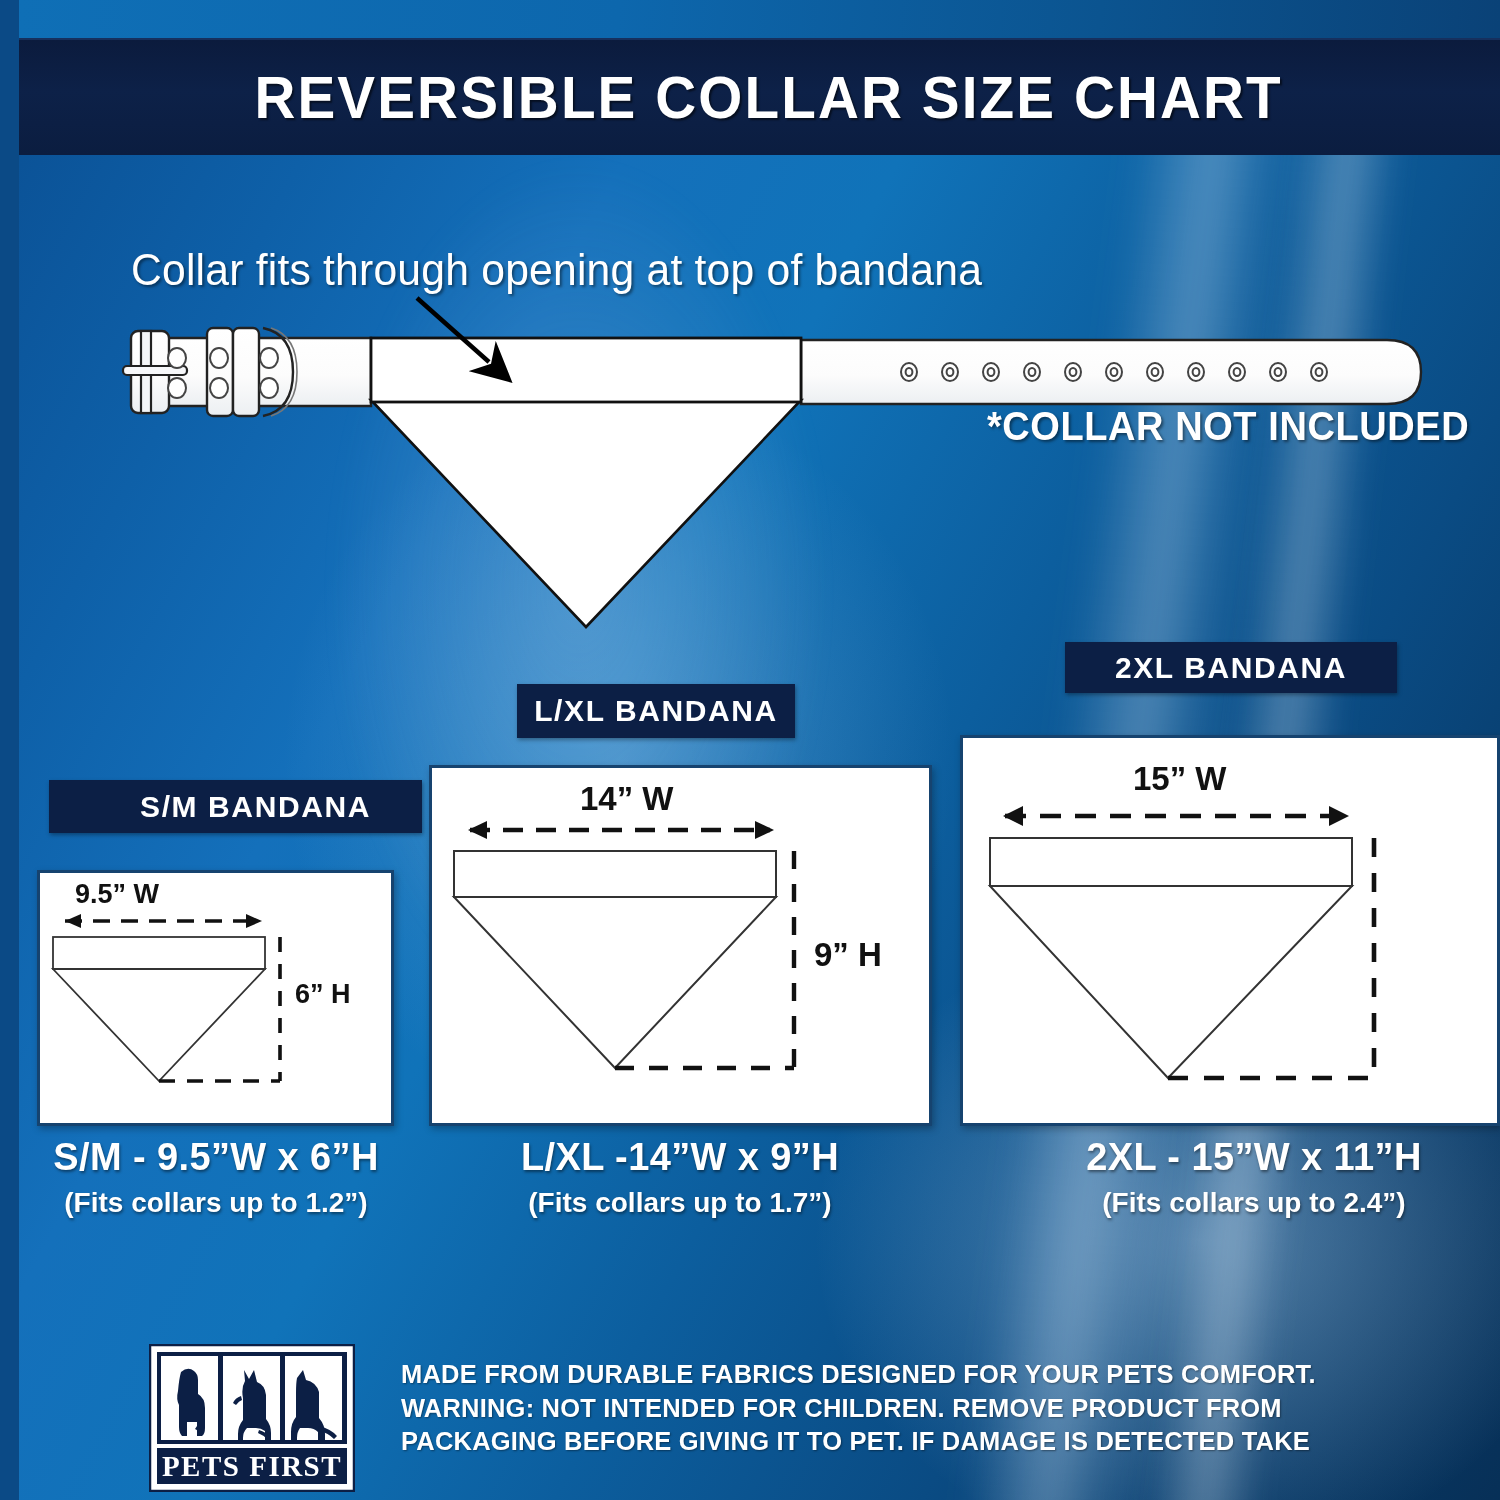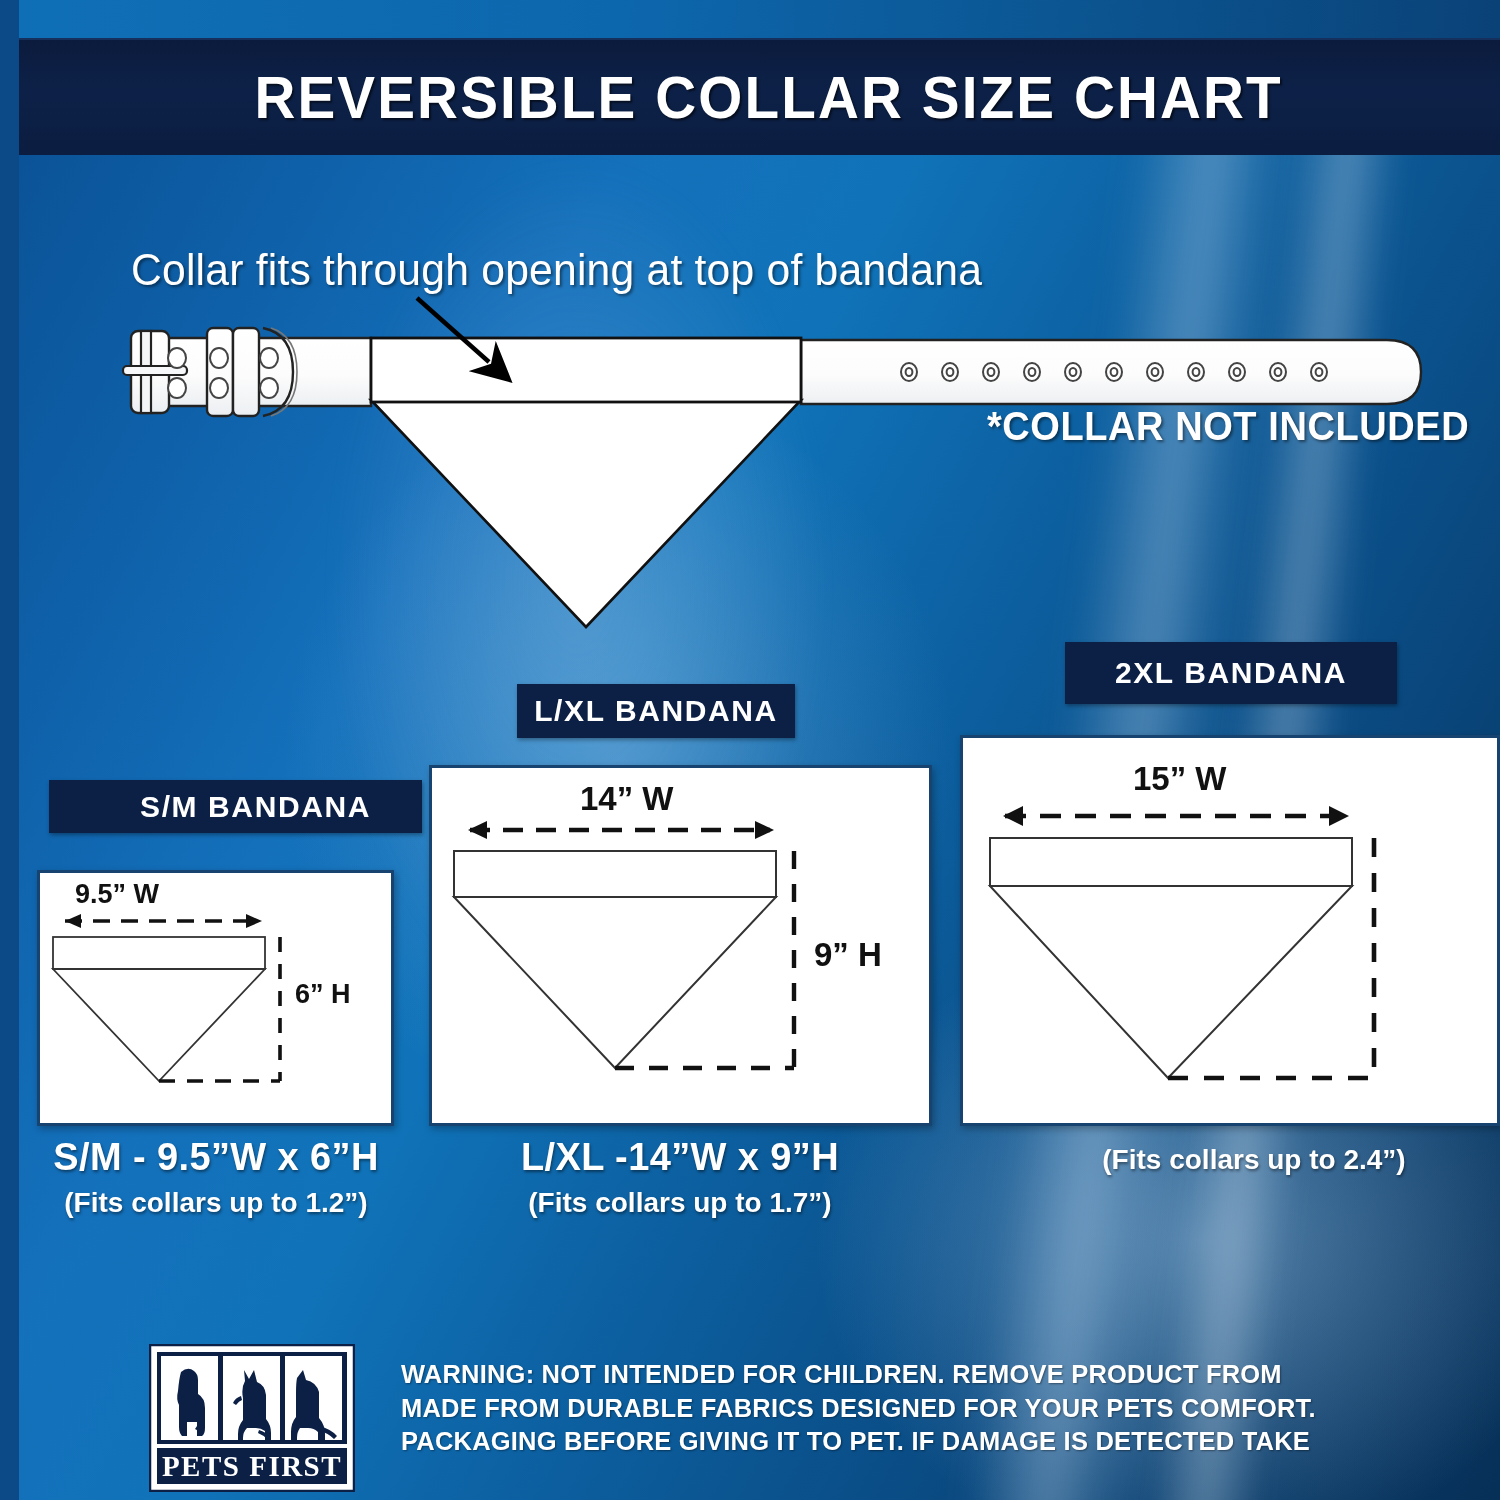--- a/index.html
+++ b/index.html
@@ -226,37 +226,38 @@
       <div class="dim-label" style="left:148px;top:12px;font-size:33px;">14” W</div>
       <div class="dim-label" style="left:382px;top:168px;font-size:33px;">9” H</div>
     </div>
     <div class="caption" style="left:452px;top:1136px;width:418px;">
       <span class="cap-main" style="font-size:38px;">L/XL -14”W x 9”H</span>
       <span class="cap-sub" style="font-size:28px;margin-top:8px;">(Fits collars up to 1.7”)</span>
     </div>
   </div>
 
   <div>
-    <div class="panel-pill" style="left:1046px;top:642px;width:332px;height:62px;font-size:30px;">
+    <div class="panel-pill" style="left:1046px;top:642px;width:332px;height:51px;font-size:30px;">
       <span>2XL BANDANA</span>
     </div>
     <div class="panel-card" style="left:941px;top:735px;width:534px;height:385px;">
       <svg width="528" height="379" viewBox="0 0 528 379">
         <line x1="42" y1="78" x2="382" y2="78" stroke="#111" stroke-width="4.6" stroke-dasharray="21,14"></line>
         <path d="M40,78 L60,68 L60,88 Z" fill="#111"></path>
         <path d="M386,78 L366,68 L366,88 Z" fill="#111"></path>
         <rect x="27" y="100" width="362" height="48" fill="#fff" stroke="#333" stroke-width="2"></rect>
         <path d="M27,148 L389,148 L205,340 Z" fill="#fff" stroke="#333" stroke-width="2"></path>
         <line x1="411" y1="100" x2="411" y2="340" stroke="#111" stroke-width="4.6" stroke-dasharray="19,16"></line>
         <line x1="205" y1="340" x2="411" y2="340" stroke="#111" stroke-width="4.6" stroke-dasharray="20,16"></line>
       </svg>
       <div class="dim-label" style="left:170px;top:22px;font-size:33px;">15” W</div>
     </div>
     <div class="dim-label" style="left:1372px;top:955px;font-size:33px;color:#fff;text-shadow:1px 2px 3px rgba(0,0,0,.45);">11” H</div>
     <div class="caption" style="left:1000px;top:1136px;width:470px;">
+      <span class="cap-main" style="font-size:38px;">2XL - 15”W x 11”H</span>
       <span class="cap-sub" style="font-size:28px;margin-top:8px;">(Fits collars up to 2.4”)</span>
     </div>
   </div>
 
   <svg class="logo" viewBox="0 0 206 148">
     <rect x="1" y="1" width="204" height="146" fill="#fff" stroke="#0c1f45" stroke-width="2.5"></rect>
     <rect x="8" y="8" width="190" height="92" fill="#0c1f45"></rect>
     <rect x="12" y="12" width="57" height="84" fill="#fff"></rect>
     <rect x="74" y="12" width="57" height="84" fill="#fff"></rect>
     <rect x="136" y="12" width="57" height="84" fill="#fff"></rect>
@@ -268,18 +269,18 @@
     <path d="M92,52 q-6,2 -8,7 l3,2 q3,-4 6,-5 z" fill="#0c1f45"></path>
     <path d="M110,86 q7,2 11,7 l-3,2 q-4,-4 -9,-6 z" fill="#0c1f45"></path>
 
     <path d="M148,34 l6,-8 l3,10 q10,2 13,12 l0,26 q6,7 6,16 l0,6 l-7,0 l0,-8 q-4,-4 -10,-4 l-8,0 q-3,4 -3,10 l0,2 l-6,0 l0,-8 q0,-9 5,-15 l0,-24 q0,-10 1,-15 z" fill="#0c1f45"></path>
     <path d="M170,82 q12,3 18,10 l-3,3 q-6,-6 -16,-9 z" fill="#0c1f45"></path>
     <rect x="8" y="104" width="190" height="36" fill="#0c1f45"></rect>
     <text x="103" y="132" fill="#fff" font-family="'Liberation Serif',serif" font-size="29" font-weight="bold" text-anchor="middle" letter-spacing="1.5">PETS FIRST</text>
   </svg>
 
   <div class="legal">
+    <div>MADE FROM DURABLE FABRICS DESIGNED FOR YOUR PETS COMFORT.</div>
     <div>WARNING:  NOT  INTENDED  FOR  CHILDREN. REMOVE PRODUCT FROM</div>
-    <div>MADE FROM DURABLE FABRICS DESIGNED FOR YOUR PETS COMFORT.</div>
     <div>PACKAGING BEFORE GIVING IT TO PET.  IF DAMAGE IS DETECTED TAKE</div>
   </div>
 
 </div>
 
 </body></html>

